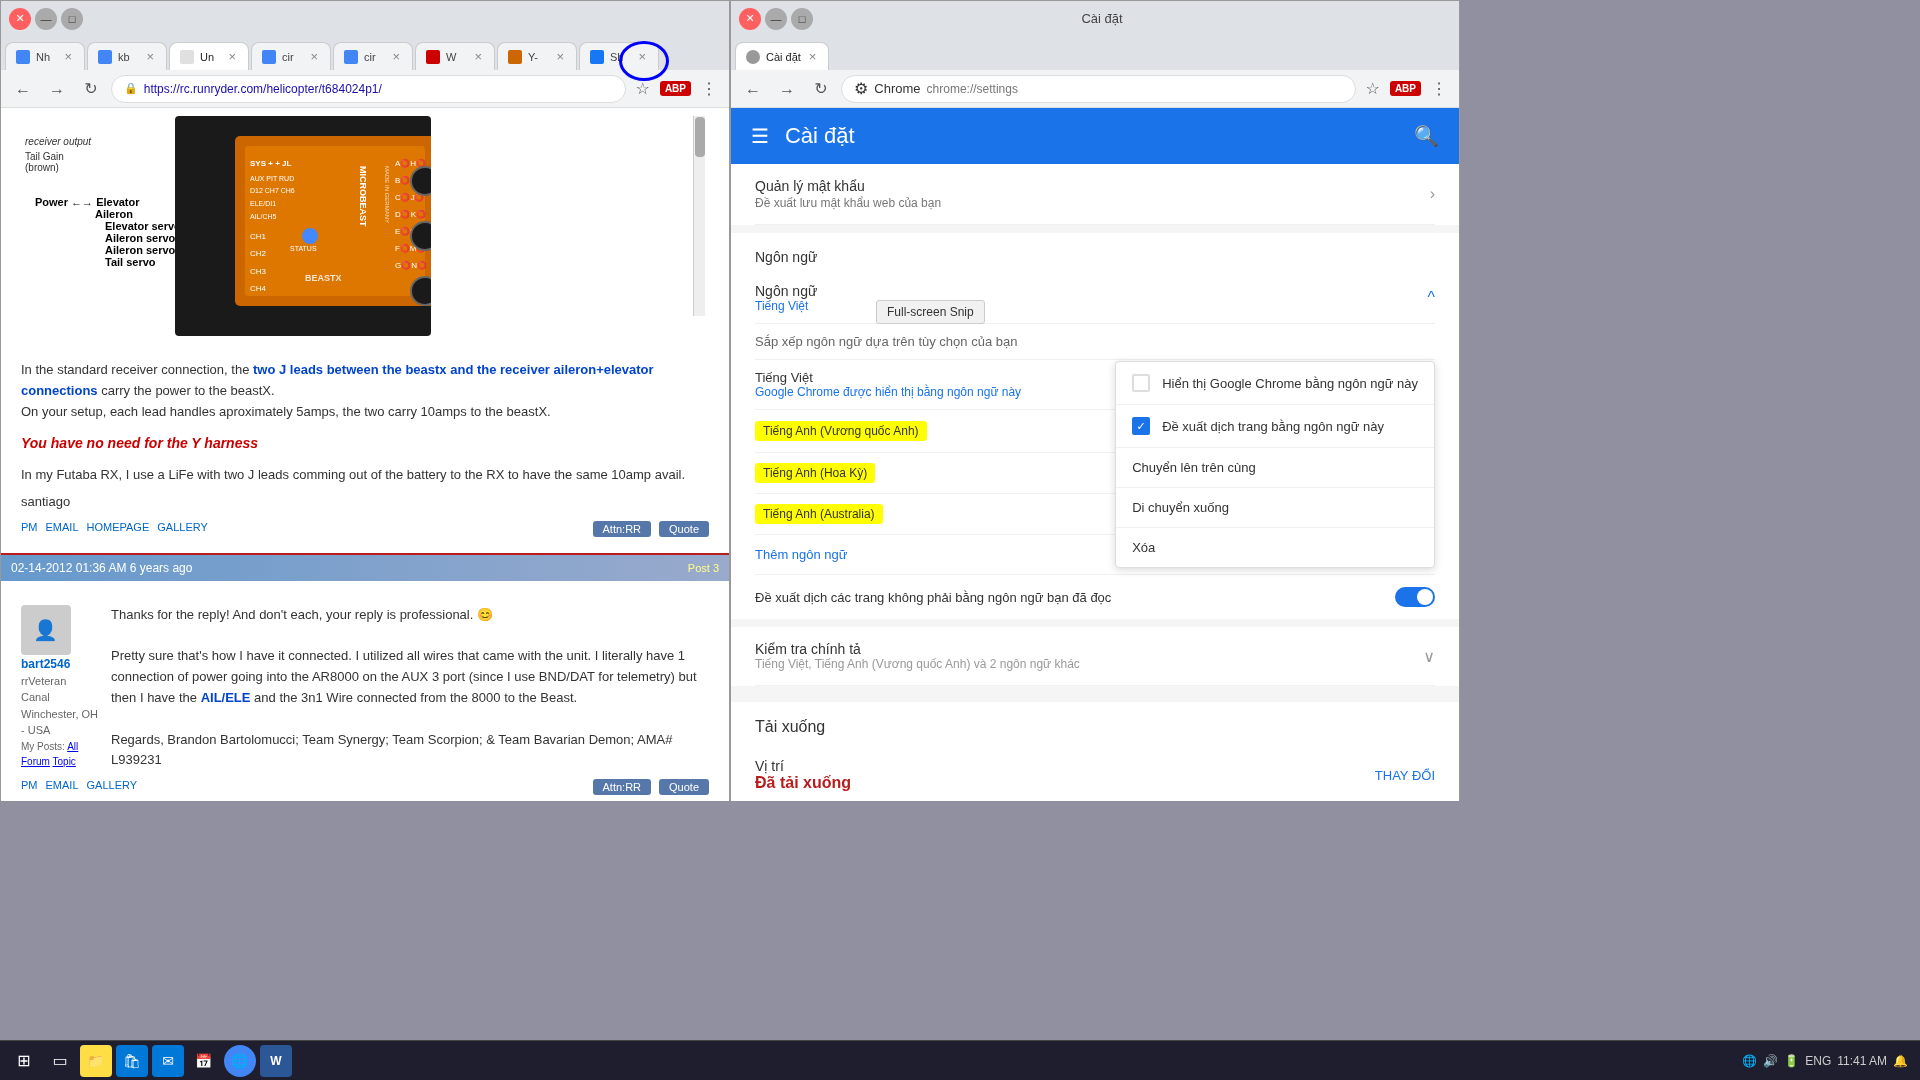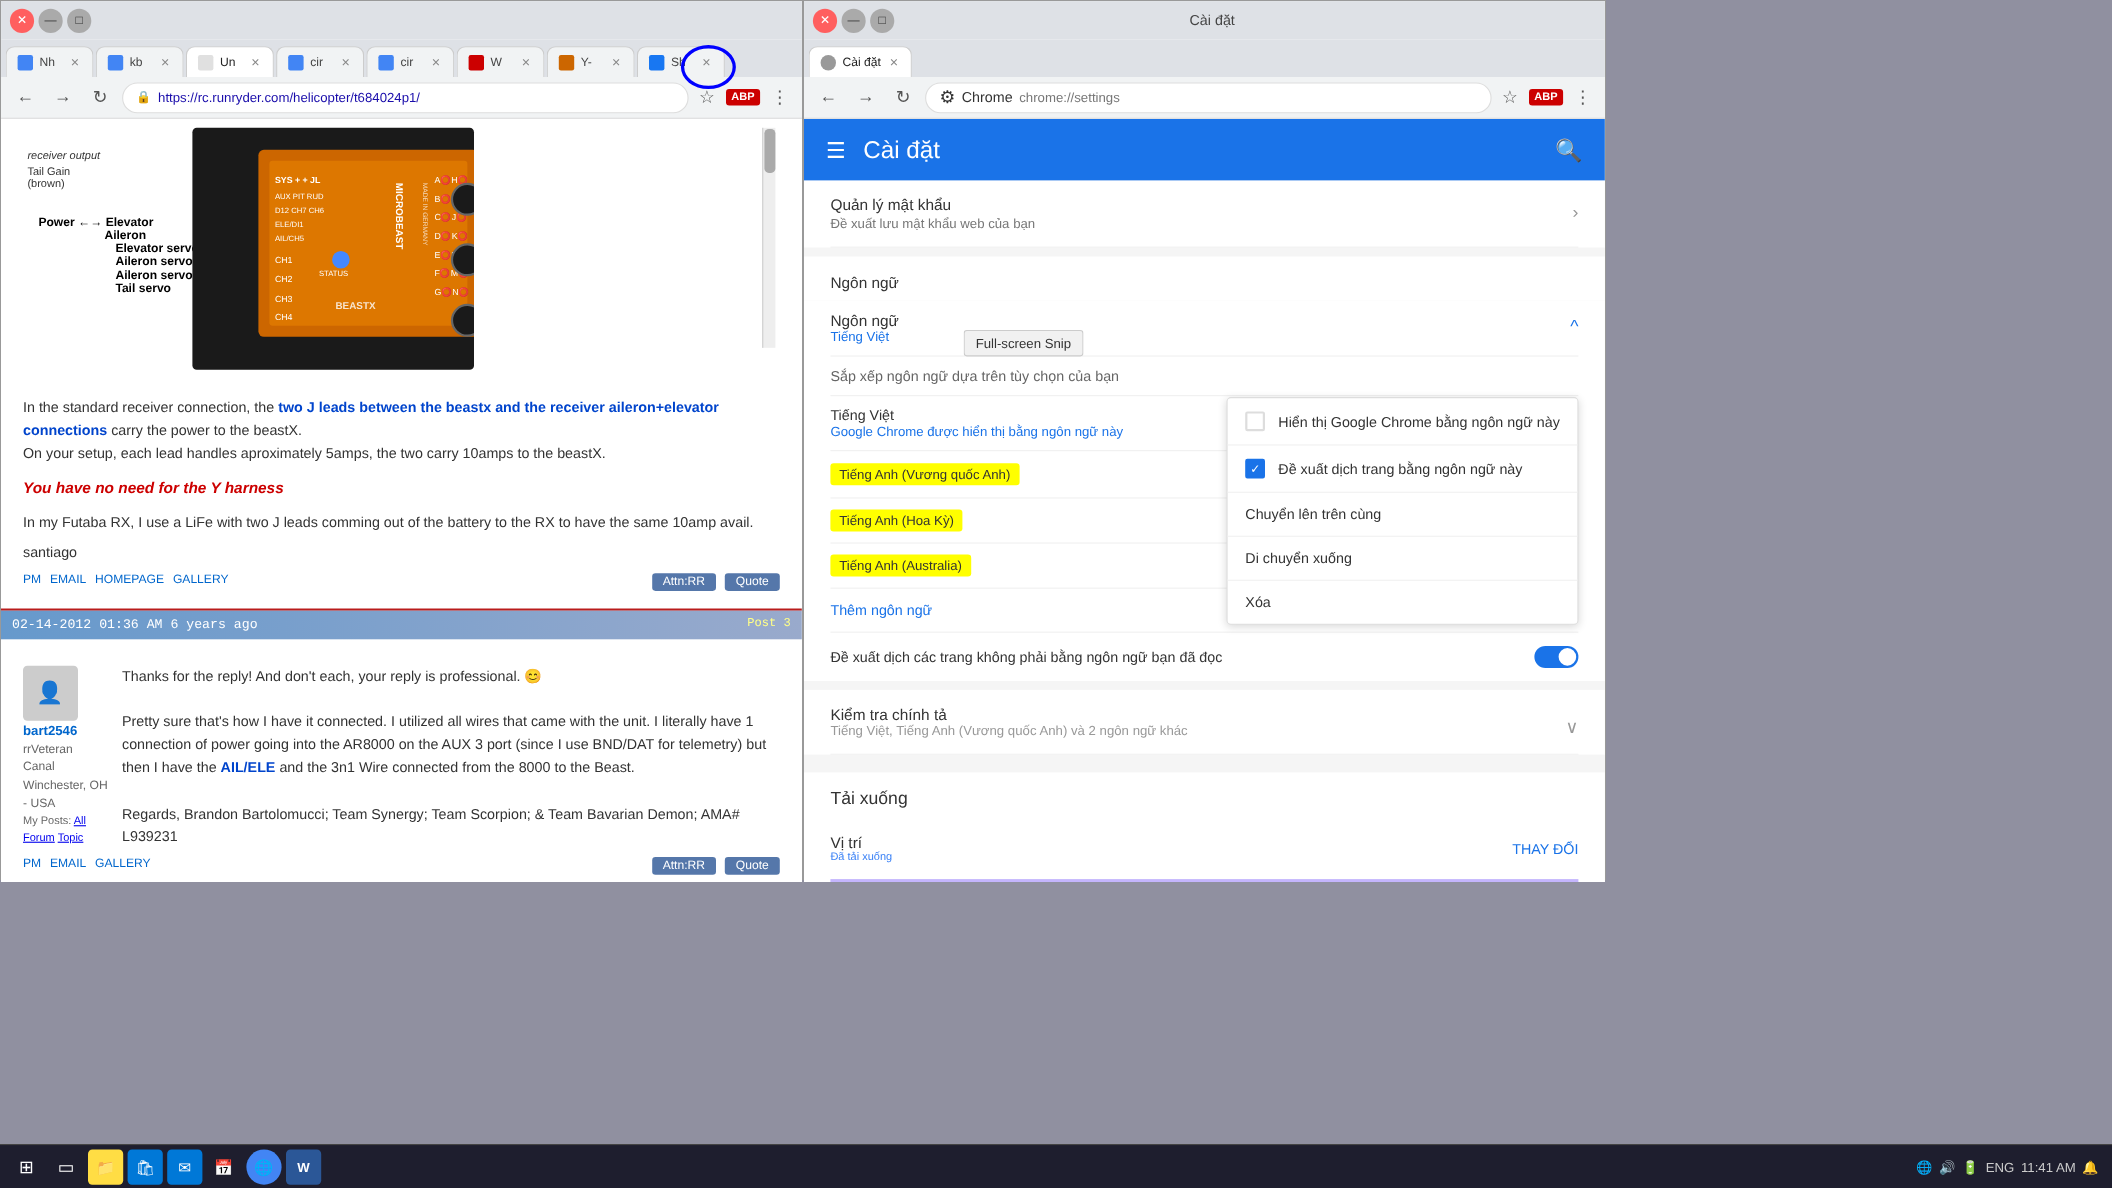--- a/index.html
+++ b/index.html
@@ -83,21 +83,21 @@
     
     .forum-content {
       overflow-y: scroll; height: calc(800px - 35px - 34px - 38px);
       background: white; padding: 0;
     }
 
     .post-section { border-bottom: 2px solid #b91c1c; padding: 16px 20px 16px 20px; }
     .post-header {
       background: linear-gradient(to right, #6699cc, #99aacc);
       color: white; padding: 6px 10px; font-size: 12px; display: flex;
-      justify-content: space-between; align-items: flex-start; margin-bottom: 8px; font-family: Liberation Mono, monospace;
+      justify-content: space-between; align-items: center; margin-bottom: 8px;
     }
     .post-header a { color: #ffff88; text-decoration: none; font-size: 11px; }
 
     .post-body { display: flex; gap: 10px; font-size: 13px; color: #333; line-height: 1.5; }
     .post-avatar { width: 80px; flex-shrink: 0; }
     .avatar-img {
       width: 50px; height: 50px; background: #ccc; border-radius: 4px;
       display: flex; align-items: center; justify-content: center; font-size: 20px; color: #666;
     }
     .poster-name { color: #0066cc; font-weight: bold; font-size: 12px; }
@@ -216,21 +216,21 @@
       width: 40px; height: 20px; background: #1a73e8; border-radius: 10px;
       position: relative; cursor: pointer;
     }
     .toggle::after {
       content: ''; position: absolute; right: 2px; top: 2px;
       width: 16px; height: 16px; background: white; border-radius: 50%;
     }
 
     
     .spell-section { background: white; padding: 0 24px; }
-    .spell-item { display: flex; justify-content: space-between; align-items: flex-end; padding: 14px 0; border-bottom: 1px solid #f0f0f0; cursor: pointer; }
+    .spell-item { display: flex; justify-content: space-between; align-items: center; padding: 14px 0; border-bottom: 1px solid #f0f0f0; cursor: pointer; }
     .spell-title { font-size: 14px; color: #333; font-weight: 500; }
     .spell-sub { font-size: 12px; color: #999; }
     .chevron-down { font-size: 16px; color: #999; }
 
     
     .dl-section { background: white; padding: 0 24px; margin-top: 8px; }
     .dl-header { font-size: 16px; color: #333; font-weight: 400; padding: 16px 0 8px; }
     .dl-item { display: flex; justify-content: space-between; align-items: center; padding: 14px 0; border-bottom: 6px solid #c4b5fd; cursor: pointer; }
     .dl-item-text { font-size: 14px; color: #333; }
     .dl-change { color: #1a73e8; font-size: 13px; cursor: pointer; }
@@ -589,21 +589,21 @@
           <span class="chevron-down">∨</span>
         </div>
       </div>
 
       <div class="section-divider"></div>
       <div class="dl-section">
         <div class="dl-header">Tải xuống</div>
         <div class="dl-item">
           <div>
             <div class="dl-item-text">Vị trí</div>
-            <div style="font-size:10px;color:#3b82f6;">Đã tải xuống</div>
+            <div style="font-size:16px;color:#b91c1c;font-weight:bold;">Đã tải xuống</div>
           </div>
           <span class="dl-change">THAY ĐỔI</span>
         </div>
       </div>
 
       <div class="context-menu">
         <div class="context-menu-item">
           <div class="ctx-checkbox"></div>
           <span>Hiển thị Google Chrome bằng ngôn ngữ này</span>
         </div>

